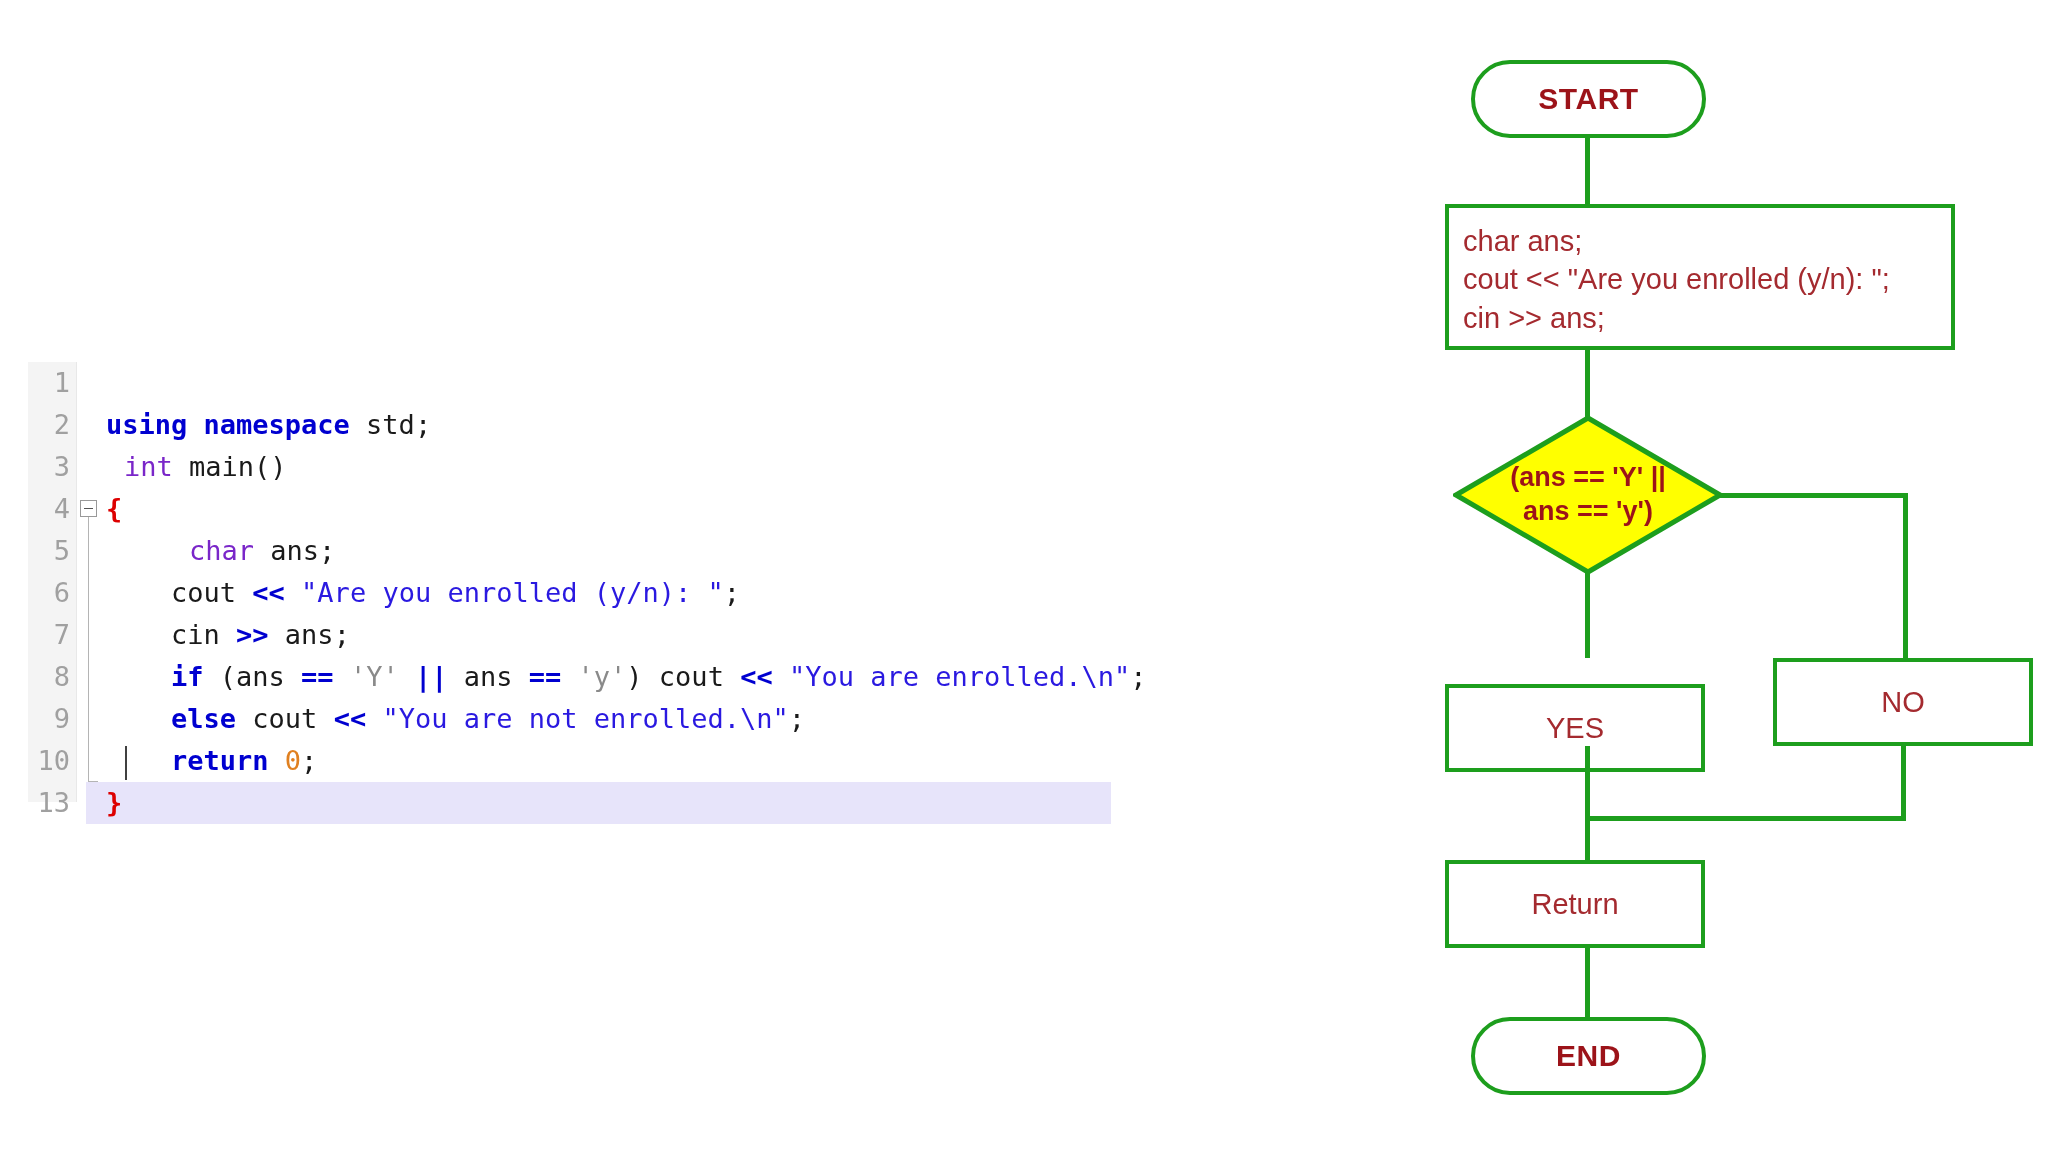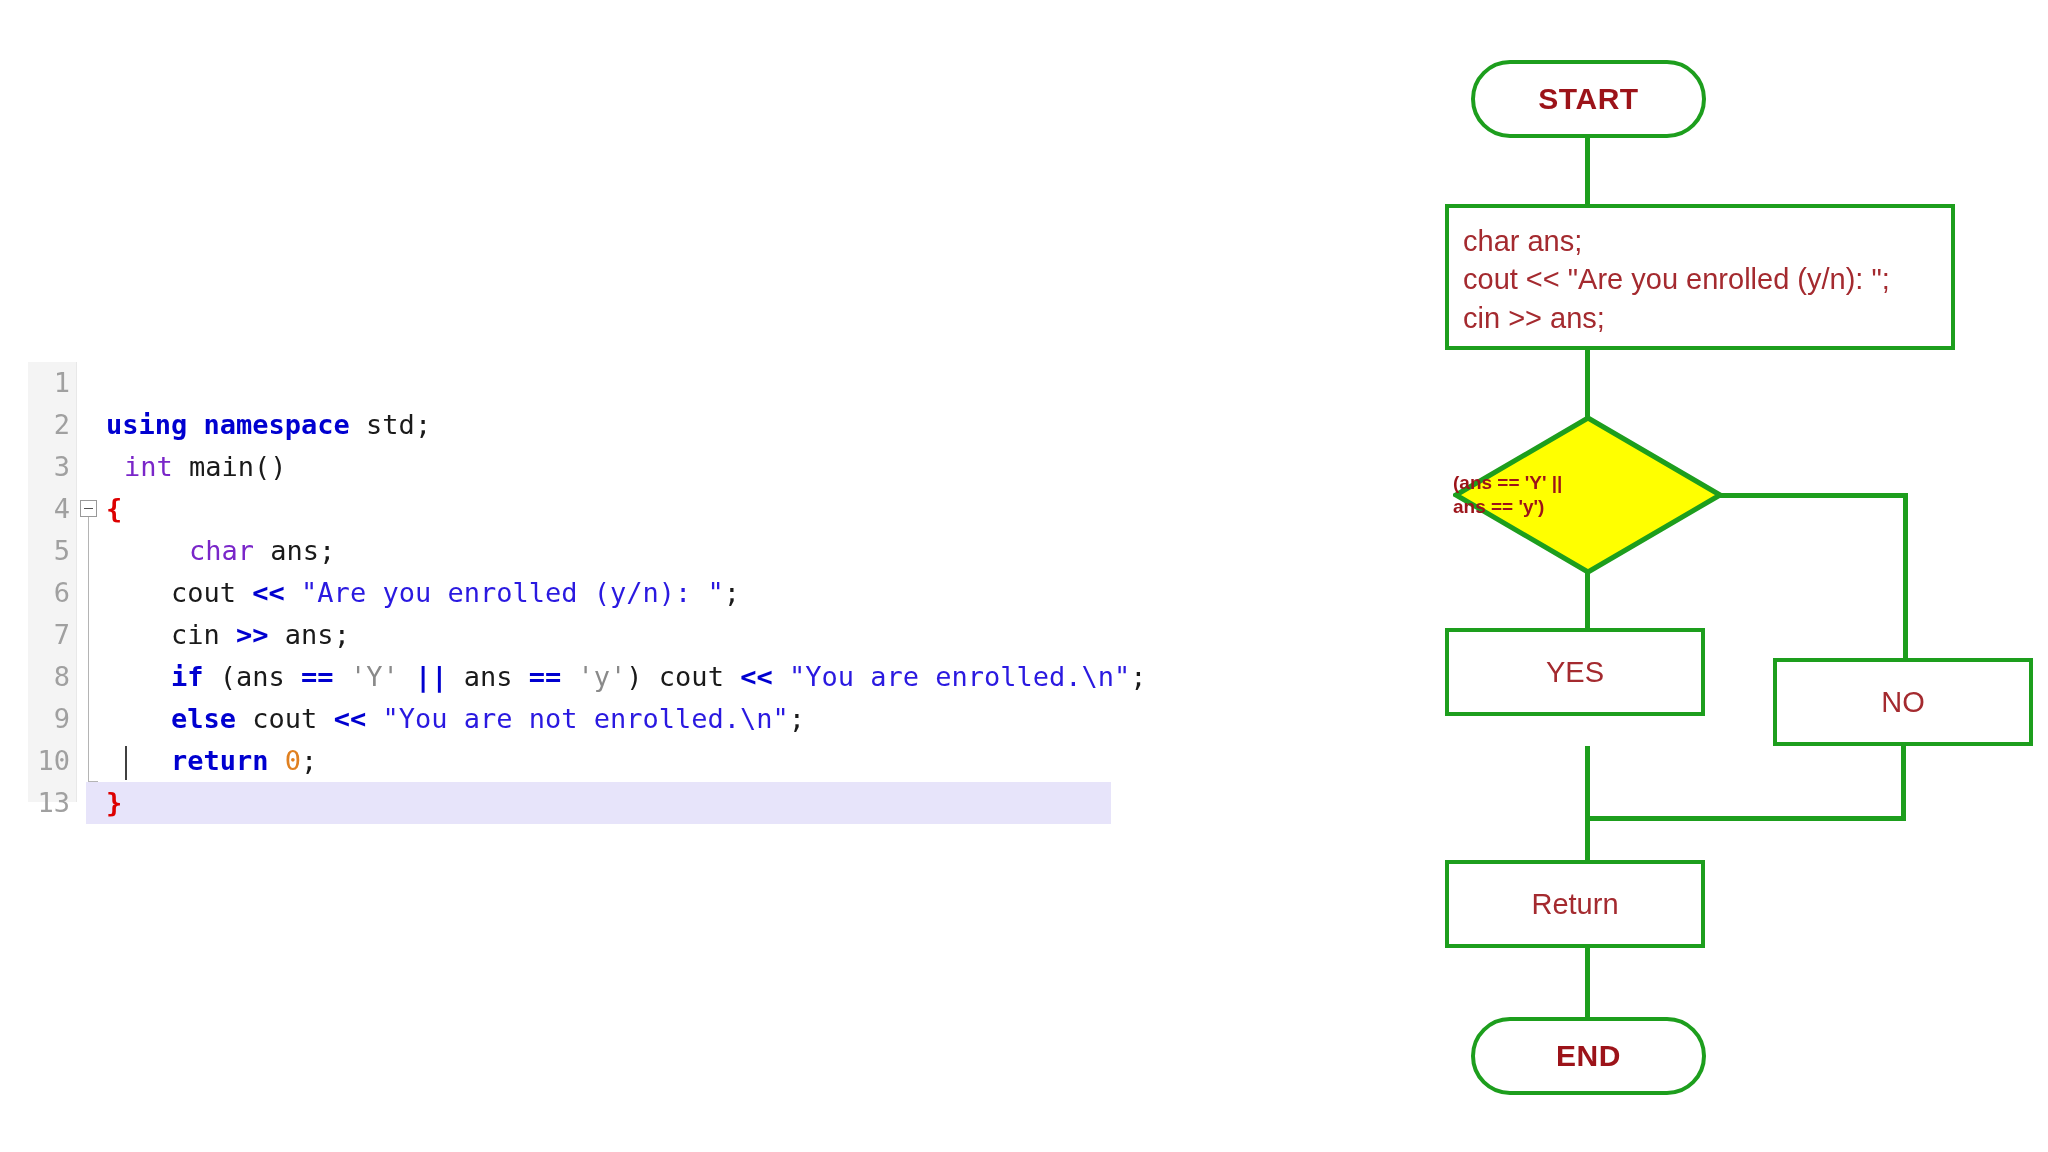--- a/index.html
+++ b/index.html
@@ -122,22 +122,22 @@
     background: #ffffff;
     color: #a42a2f; font-size: 29px;
     padding: 14px 0 0 14px;
     line-height: 1.32;
   }
   .diamond-wrap { position: absolute; }
   .diamond-label {
     position: absolute;
     left: 0; top: 0; width: 100%; height: 100%;
     display: flex; flex-direction: column;
-    justify-content: center;
-    color: #9c1319; font-weight: bold; font-size: 19px;
+    align-items: center; justify-content: center;
+    color: #9c1319; font-weight: bold; font-size: 27px;
     line-height: 1.25;
     pointer-events: none;
     white-space: nowrap;
   }
   .conn { position: absolute; background: #1d9e1d; }
 </style>
 </head>
 <body>
 
 <div id="editor">
@@ -228,21 +228,21 @@
       <span>(ans == 'Y' ||</span>
       <span>ans == 'y')</span>
     </div>
   </div>
 
   <div class="conn" style="left:1555px; top:570px; width:5px; height:88px;"></div>
 
   <div class="conn" style="left:1688px; top:493px; width:190px; height:5px;"></div>
   <div class="conn" style="left:1873px; top:493px; width:5px; height:165px;"></div>
 
-  <div class="node proc" style="left:1415px; top:628px; width:260px; height:88px;">
+  <div class="node proc" style="left:1415px; top:684px; width:260px; height:88px;">
     <span>YES</span>
   </div>
 
   <div class="node proc" style="left:1743px; top:658px; width:260px; height:88px;">
     <span>NO</span>
   </div>
 
   <div class="conn" style="left:1555px; top:746px; width:5px; height:114px;"></div>
 
   <div class="conn" style="left:1871px; top:746px; width:5px; height:74px;"></div>

